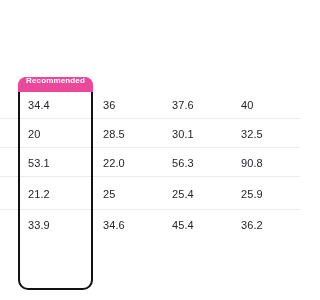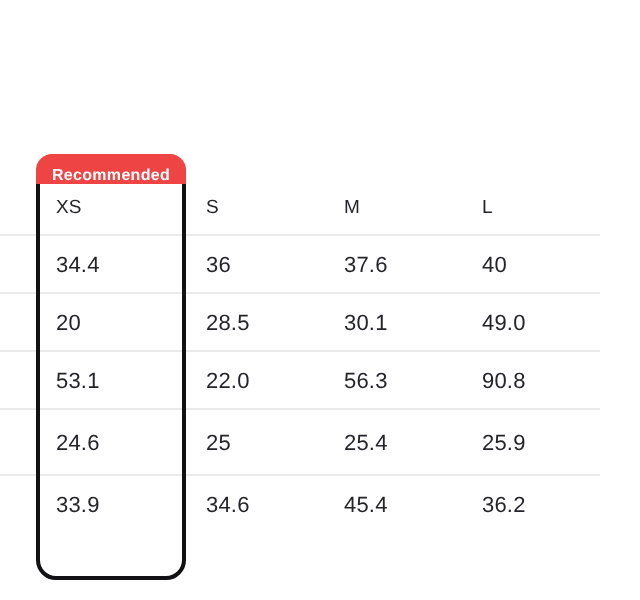--- a/index.html
+++ b/index.html
@@ -79,70 +79,64 @@
     background: transparent;
     pointer-events: none;
   }
 
   #recommended-badge {
     position: absolute;
     left: 18px;
     top: 77px;
     width: 75px;
     height: 15px;
-    background: #ef4444;
+    background: #ec4899;
     border-radius: 8px 8px 0 0;
     box-sizing: border-box;
     display: flex;
-    align-items: flex-end;
+    align-items: flex-start;
     justify-content: center;
   }
   #recommended-badge .badge-label {
     color: #ffffff;
     font-size: 8px;
     font-weight: bold;
     letter-spacing: 0.15px;
     line-height: 1;
   }
 </style>
 </head>
 <body>
 
 <div id="size-table">
 
-  <div class="table-row header-row sep">
-    <span class="cell col-0">XS</span>
-    <span class="cell col-1">S</span>
-    <span class="cell col-2">M</span>
-    <span class="cell col-3">L</span>
-  </div>
 
   <div class="table-row sep">
     <span class="cell col-0">34.4</span>
     <span class="cell col-1">36</span>
     <span class="cell col-2">37.6</span>
     <span class="cell col-3">40</span>
   </div>
 
   <div class="table-row sep">
     <span class="cell col-0">20</span>
     <span class="cell col-1">28.5</span>
     <span class="cell col-2">30.1</span>
-    <span class="cell col-3">49.0</span>
+    <span class="cell col-3">32.5</span>
   </div>
 
   <div class="table-row sep">
     <span class="cell col-0">53.1</span>
     <span class="cell col-1">22.0</span>
     <span class="cell col-2">56.3</span>
     <span class="cell col-3">90.8</span>
   </div>
 
   <div class="table-row tall sep">
-    <span class="cell col-0">24.6</span>
+    <span class="cell col-0">21.2</span>
     <span class="cell col-1">25</span>
     <span class="cell col-2">25.4</span>
     <span class="cell col-3">25.9</span>
   </div>
 
 
   <div class="table-row">
     <span class="cell col-0">33.9</span>
     <span class="cell col-1">34.6</span>
     <span class="cell col-2">45.4</span>

